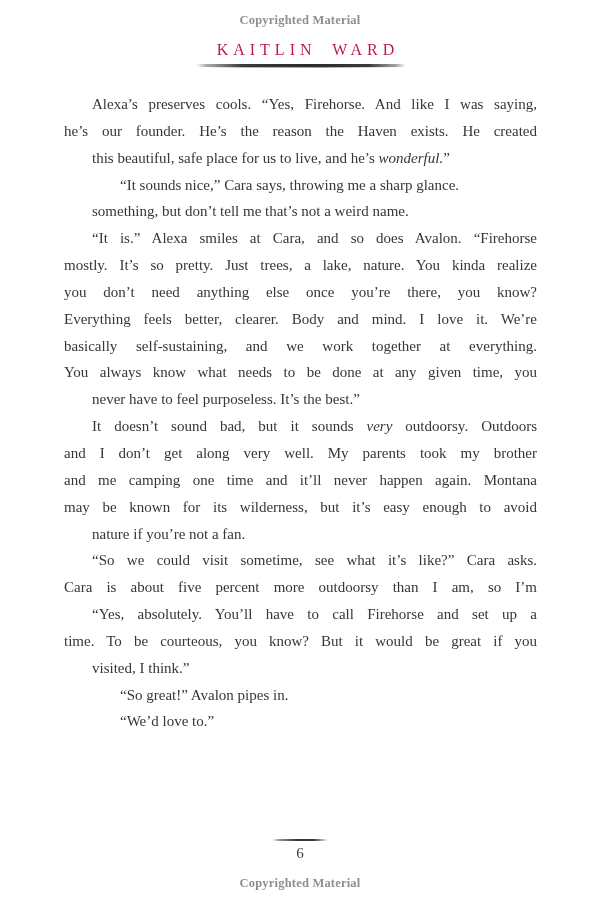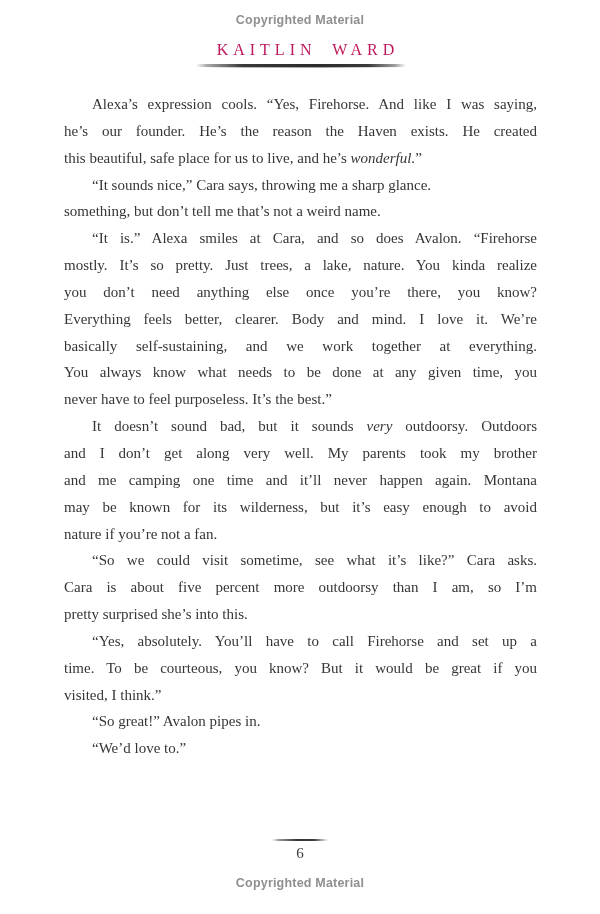--- a/index.html
+++ b/index.html
@@ -7,21 +7,21 @@
     position:relative;
     width:600px; height:914px;
     margin:0 auto;
     background:#ffffff;
     font-family:"Liberation Serif", serif;
     overflow:hidden;
   }
   .notice {
     position:absolute; left:0; width:100%;
     text-align:center;
-    font-family:Liberation Sans, sans-serif;
+    font-family:Liberation Serif, serif;
     font-weight:bold;
     font-size:12.5px;
     color:#8f8f8f;
     letter-spacing:0.2px;
   }
   .notice-top { top:13px; }
   .notice-bottom { top:876px; }
   .running-header {
     position:absolute; top:41px; left:0; width:100%;
     text-align:center;
@@ -48,21 +48,21 @@
       rgba(90,90,90,0.55) 60%, rgba(90,90,90,0) 100%);
   }
   .body-text {
     position:absolute; top:91px; left:64px;
     width:473px;
     font-size:15px;
     line-height:26.85px;
     color:#363636;
   }
   .line { text-align:justify; text-align-last:justify; }
-  .line.last { text-align:center; text-align-last:left; }
+  .line.last { text-align:center; text-align-last:left;margin-left:28px; }
   .line.indent { text-indent:28px; }
   .it { font-style:italic; }
   .footer-flourish {
     position:absolute; top:839px; left:272px;
     width:56px; height:2px;
     background:linear-gradient(to right,
       rgba(70,70,70,0) 0%, rgba(70,70,70,0.55) 12%,
       #333333 45%, #3d3d3d 75%, rgba(70,70,70,0) 100%);
     border-radius:1px;
   }
@@ -78,40 +78,39 @@
 
 <div class="page">
 
   <div class="notice notice-top">Copyrighted Material</div>
 
   <div class="running-header">KAITLIN WARD</div>
 
   <div class="header-rule"></div>
 
   <div class="body-text">
-      <div class="line indent"><span>Alexa’s expression cools. “Yes, Firehorse. And like I was saying,</span></div>
+      <div class="line indent"><span>Alexa’s preserves cools. “Yes, Firehorse. And like I was saying,</span></div>
       <div class="line"><span>he’s our founder. He’s the reason the Haven exists. He created</span></div>
       <div class="line last"><span>this beautiful, safe place for us to live, and he’s </span><span class="it">wonderful.</span><span>”</span></div>
       <div class="line indent last"><span>“It sounds nice,” Cara says, throwing me a sharp glance.</span></div>
       <div class="line last"><span>something, but don’t tell me that’s not a weird name.</span></div>
       <div class="line indent"><span>“It is.” Alexa smiles at Cara, and so does Avalon. “Firehorse</span></div>
       <div class="line"><span>mostly. It’s so pretty. Just trees, a lake, nature. You kinda realize</span></div>
       <div class="line"><span>you don’t need anything else once you’re there, you know?</span></div>
       <div class="line"><span>Everything feels better, clearer. Body and mind. I love it. We’re</span></div>
       <div class="line"><span>basically self-sustaining, and we work together at everything.</span></div>
       <div class="line"><span>You always know what needs to be done at any given time, you</span></div>
       <div class="line last"><span>never have to feel purposeless. It’s the best.”</span></div>
       <div class="line indent"><span>It doesn’t sound bad, but it sounds </span><span class="it">very</span><span> outdoorsy. Outdoors</span></div>
       <div class="line"><span>and I don’t get along very well. My parents took my brother</span></div>
       <div class="line"><span>and me camping one time and it’ll never happen again. Montana</span></div>
       <div class="line"><span>may be known for its wilderness, but it’s easy enough to avoid</span></div>
       <div class="line last"><span>nature if you’re not a fan.</span></div>
       <div class="line indent"><span>“So we could visit sometime, see what it’s like?” Cara asks.</span></div>
       <div class="line"><span>Cara is about five percent more outdoorsy than I am, so I’m</span></div>
-      <div class="line last"><span>pretty surprised she’s into this.</span></div>
       <div class="line indent"><span>“Yes, absolutely. You’ll have to call Firehorse and set up a</span></div>
       <div class="line"><span>time. To be courteous, you know? But it would be great if you</span></div>
       <div class="line last"><span>visited, I think.”</span></div>
       <div class="line indent last"><span>“So great!” Avalon pipes in.</span></div>
       <div class="line indent last"><span>“We’d love to.”</span></div>
     </div>
 
   <div class="footer-flourish"></div>
 
   <div class="page-number">6</div>

